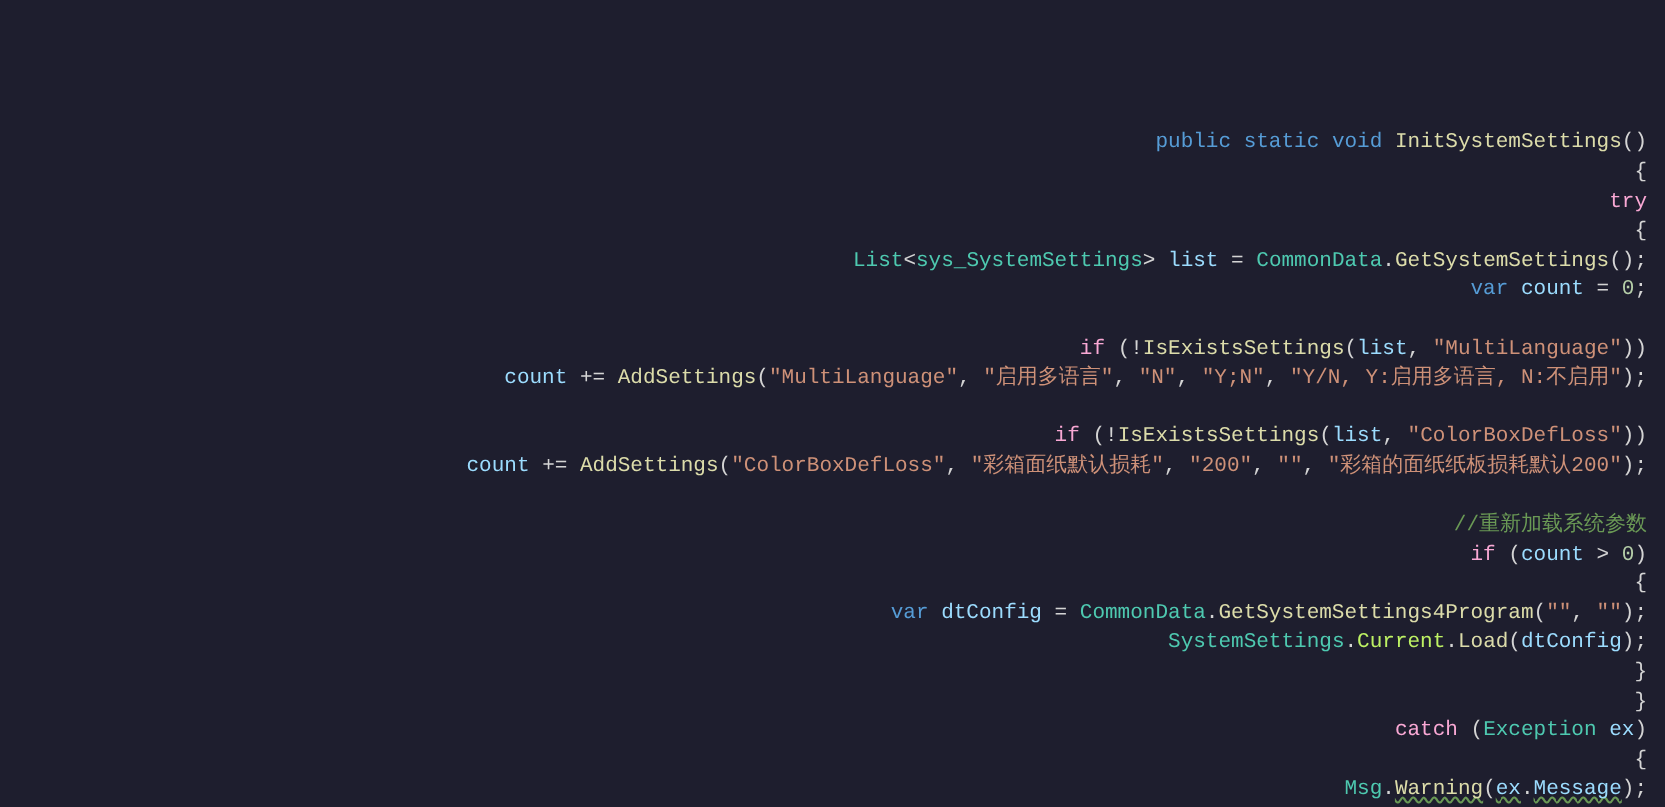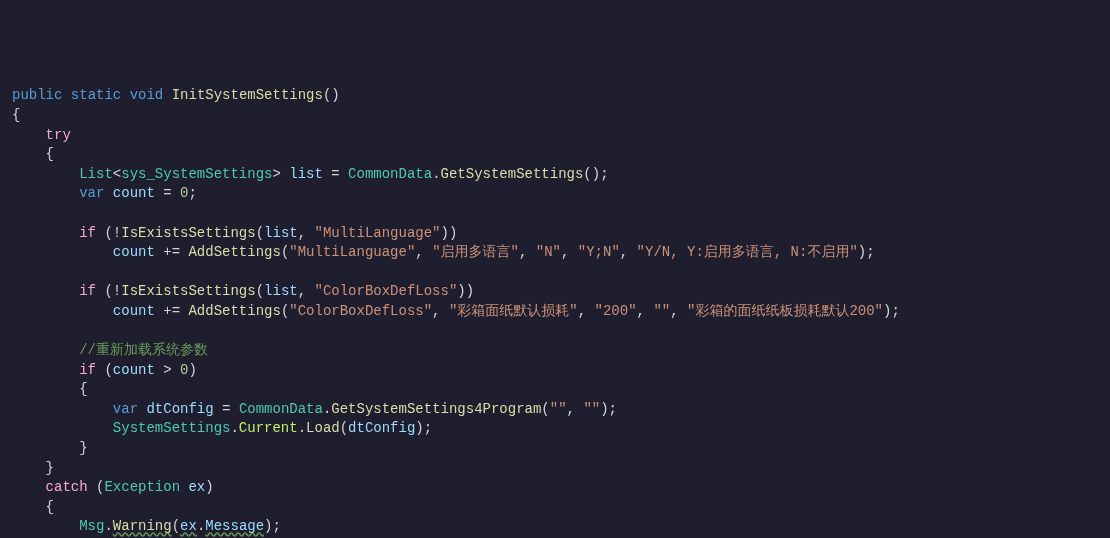--- a/index.html
+++ b/index.html
@@ -27,21 +27,21 @@
     .angle { color: #d4d4d4; }
     .string { color: #ce9178; }
     .number { color: #b5cea8; }
     .ident { color: #bef264; }
     .op { color: #d4d4d4; }
     .dot { color: #d4d4d4; }
     .comment { color: #6a9955; }
     .local-var { color: #9cdcfe; }
     .warn-underline { color: #dcdcaa; text-decoration: underline wavy #6a9955; text-decoration-skip-ink: none; }
     .warn-underline2 { color: #9cdcfe; text-decoration: underline wavy #6a9955; text-decoration-skip-ink: none; }
-    .line { display: block; }
+    .line { display: block; text-align: right; }
   </style>
 </head>
 <body>
 
 
 
 <div><span class="line"><span class="kw-access">public</span> <span class="kw-access">static</span> <span class="kw-type">void</span> <span class="method-name">InitSystemSettings</span><span class="paren">()</span></span><span class="line"><span class="brace">{</span></span><span class="line">    <span class="kw-control">try</span></span><span class="line">    <span class="brace">{</span></span><span class="line">        <span class="type-name">List</span><span class="angle">&lt;</span><span class="type-name">sys_SystemSettings</span><span class="angle">&gt;</span> <span class="local-var">list</span><span class="op"> = </span><span class="type-name">CommonData</span><span class="dot">.</span><span class="method-name">GetSystemSettings</span><span class="paren">();</span></span><span class="line">        <span class="kw-var">var</span> <span class="local-var">count</span><span class="op"> = </span><span class="number">0</span><span>;</span></span><span class="line"> </span><span class="line">        <span class="kw-control">if</span> <span class="paren">(</span><span class="op">!</span><span class="method-name">IsExistsSettings</span><span class="paren">(</span><span class="local-var">list</span><span>, </span><span class="string">"MultiLanguage"</span><span class="paren">))</span></span><span class="line">            <span class="local-var">count</span><span class="op"> += </span><span class="method-name">AddSettings</span><span class="paren">(</span><span class="string">"MultiLanguage"</span><span>, </span><span class="string">"启用多语言"</span><span>, </span><span class="string">"N"</span><span>, </span><span class="string">"Y;N"</span><span>, </span><span class="string">"Y/N, Y:启用多语言, N:不启用"</span><span class="paren">);</span></span><span class="line"> </span><span class="line">        <span class="kw-control">if</span> <span class="paren">(</span><span class="op">!</span><span class="method-name">IsExistsSettings</span><span class="paren">(</span><span class="local-var">list</span><span>, </span><span class="string">"ColorBoxDefLoss"</span><span class="paren">))</span></span><span class="line">            <span class="local-var">count</span><span class="op"> += </span><span class="method-name">AddSettings</span><span class="paren">(</span><span class="string">"ColorBoxDefLoss"</span><span>, </span><span class="string">"彩箱面纸默认损耗"</span><span>, </span><span class="string">"200"</span><span>, </span><span class="string">""</span><span>, </span><span class="string">"彩箱的面纸纸板损耗默认200"</span><span class="paren">);</span></span><span class="line"> </span><span class="line">        <span class="comment">//重新加载系统参数</span></span><span class="line">        <span class="kw-control">if</span> <span class="paren">(</span><span class="local-var">count</span><span class="op"> &gt; </span><span class="number">0</span><span class="paren">)</span></span><span class="line">        <span class="brace">{</span></span><span class="line">            <span class="kw-var">var</span> <span class="local-var">dtConfig</span> <span class="op">=</span> <span class="type-name">CommonData</span><span class="dot">.</span><span class="method-name">GetSystemSettings4Program</span><span class="paren">(</span><span class="string">""</span><span>, </span><span class="string">""</span><span class="paren">);</span></span><span class="line">            <span class="type-name">SystemSettings</span><span class="dot">.</span><span class="ident">Current</span><span class="dot">.</span><span class="method-name">Load</span><span class="paren">(</span><span class="local-var">dtConfig</span><span class="paren">);</span></span><span class="line">        <span class="brace">}</span></span><span class="line">    <span class="brace">}</span></span><span class="line">    <span class="kw-control">catch</span> <span class="paren">(</span><span class="type-name">Exception</span> <span class="local-var">ex</span><span class="paren">)</span></span><span class="line">    <span class="brace">{</span></span><span class="line">        <span class="type-name">Msg</span><span class="dot">.</span><span class="warn-underline">Warning</span><span class="paren">(</span><span class="warn-underline2">ex</span><span class="dot">.</span><span class="warn-underline2">Message</span><span class="paren">);</span></span><span class="line">    </span></div>
 
 
 

